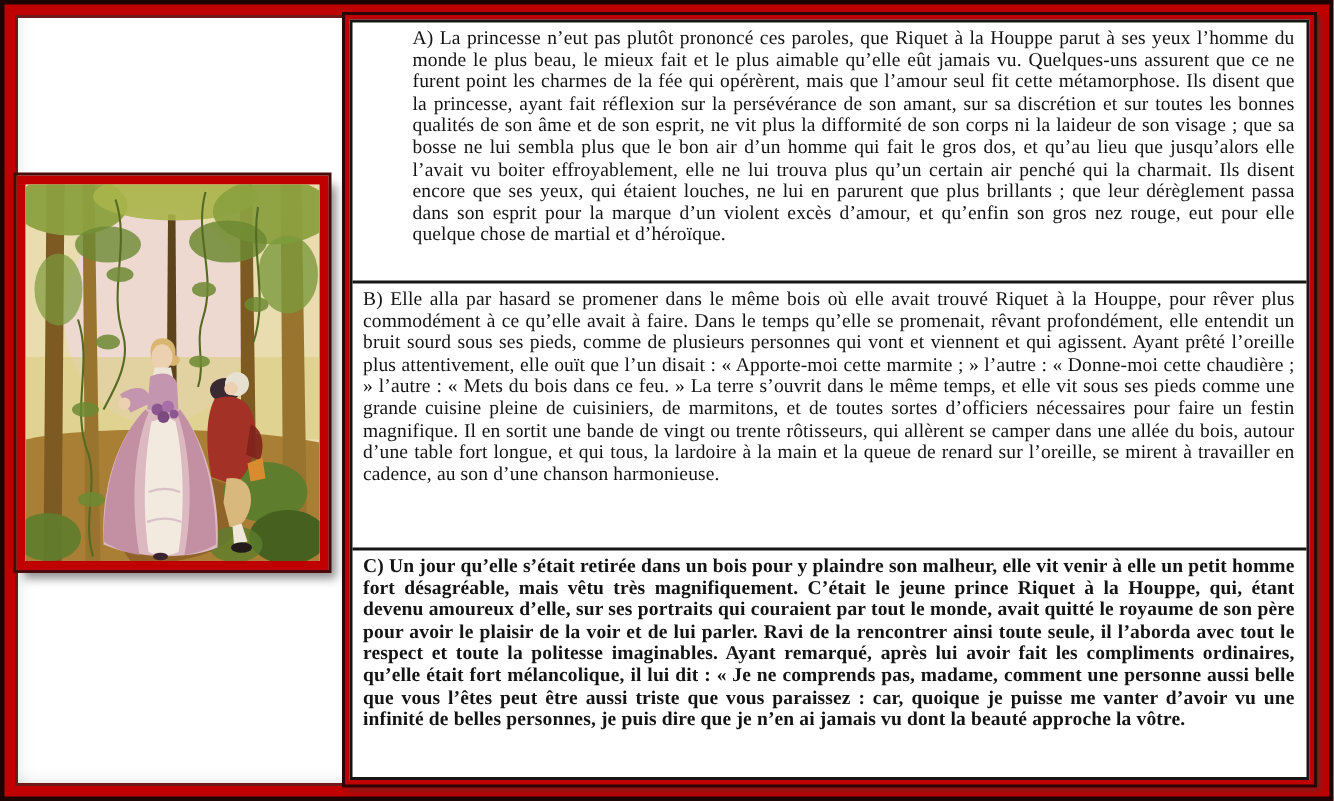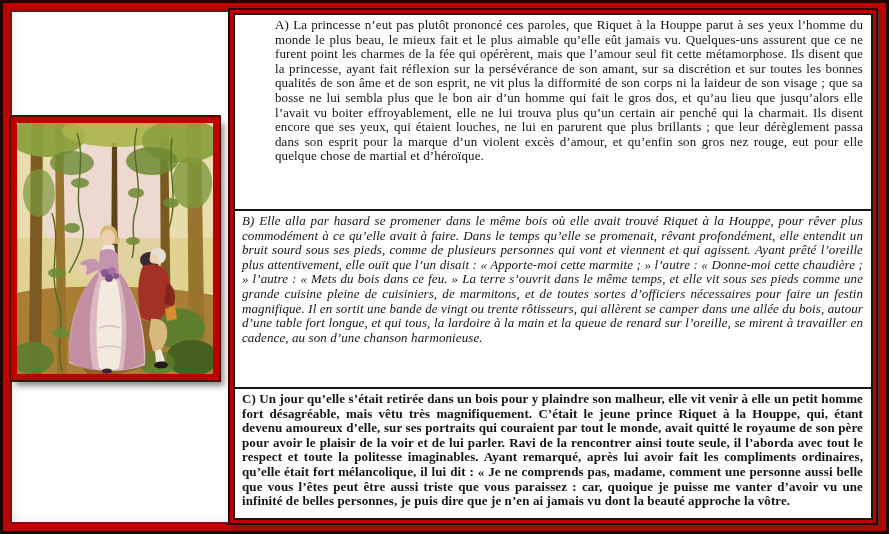--- a/index.html
+++ b/index.html
@@ -54,22 +54,22 @@
   }
   .passage:last-child{border-bottom:none;flex:1 1 auto;font-weight:bold;}
   .passage p{
     margin:0;
     font-size:13px;
     line-height:14.6px;
     color:#141414;
     text-align:justify;
     letter-spacing:0.1px;
   }
-  .passage-a{height:196px;padding-left:40px;}
-  .passage-b{height:178px;font-style:italic;}
+  .passage-a{height:174px;padding-left:40px;}
+  .passage-b{height:178px;}
 </style>
 </head>
 <body>
 
 <div class="page">
 
   <figure class="art-frame">
     <svg viewBox="0 0 196 251" preserveAspectRatio="none">
 
       <rect x="0" y="0" width="196" height="251" fill="#e9dcae"></rect>

